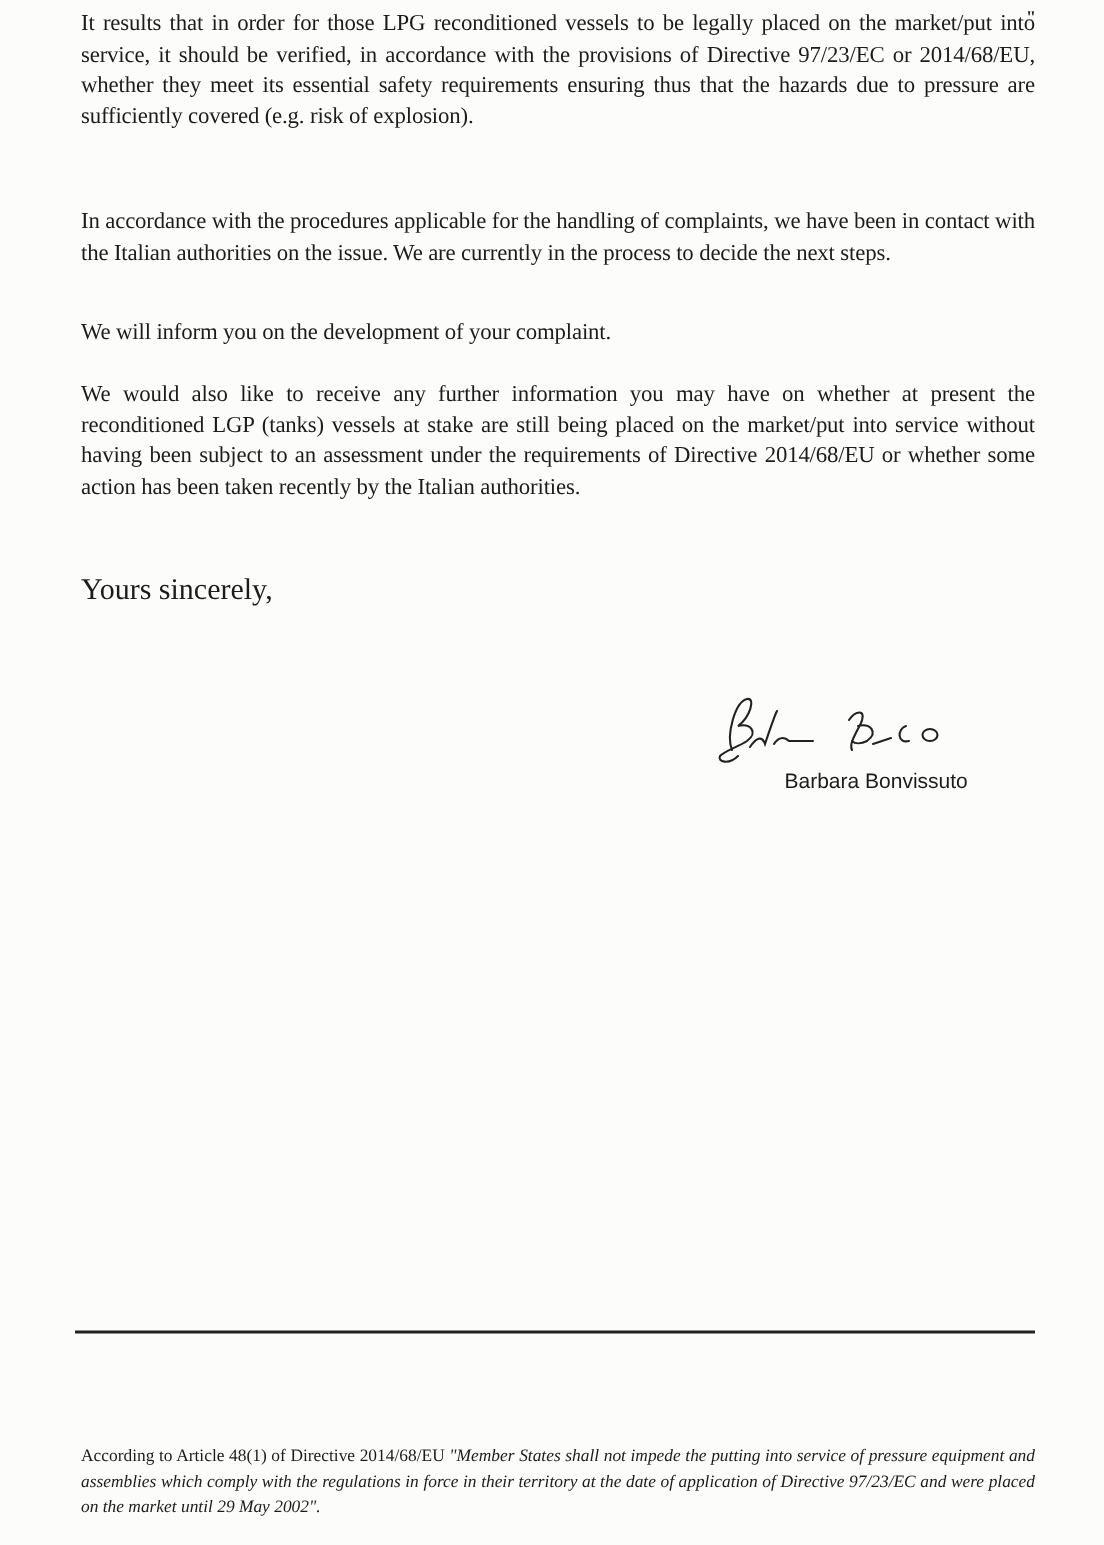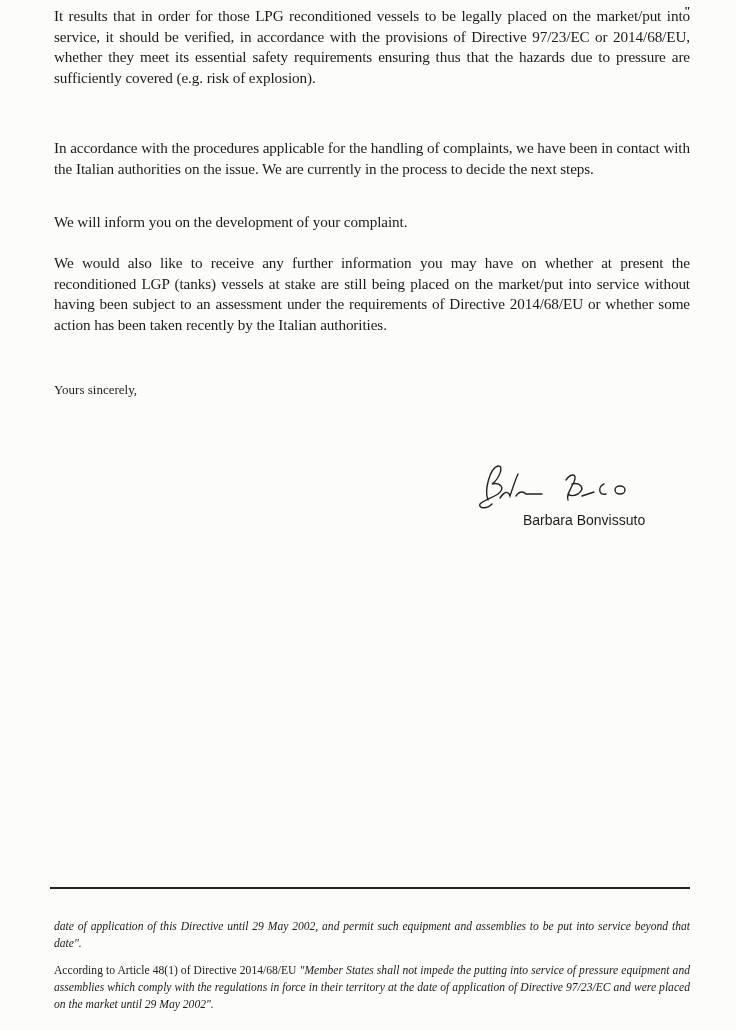--- a/index.html
+++ b/index.html
@@ -15,21 +15,21 @@
       position: absolute; left: 54px; width: 636px;
       font-size: 15.2px; line-height: 20.6px;
       text-align: justify;
       letter-spacing: -0.1px;
       filter: blur(0.25px);
     }
     .p1 { top: 6px; }
     .p2 { top: 138px; }
     .p3 { top: 212px; }
     .p4 { top: 253px; }
-    .closing { position: absolute; left: 54px; top: 382px; font-size: 13px; filter: blur(0.25px); }
+    .closing { position: absolute; left: 54px; top: 382px; font-size: 20px; filter: blur(0.25px); }
     .quote-mark { position: absolute; left: 684px; top: 4px; font-size: 12px; font-weight: bold; }
     .signature-img { position: absolute; left: 470px; top: 460px; width: 190px; height: 60px; }
     .signer-name {
       position: absolute; left: 487px; top: 512px;
       font-family: "Liberation Sans", "DejaVu Sans", sans-serif;
       font-size: 14px; filter: blur(0.3px); margin-left: 36px;
     }
     .footnote-rule { position: absolute; left: 50px; top: 887px; width: 640px; height: 2px; background: #222; }
     .fn {
       position: absolute; left: 54px; width: 636px;
@@ -57,15 +57,14 @@
       <path d="M18 40 C 14 30, 20 8, 28 6 C 34 5, 30 18, 22 24 C 30 22, 36 28, 28 34 C 22 38, 14 40, 10 44 C 8 48, 16 50, 22 44"></path>
       <path d="M30 38 C 34 32, 38 30, 40 36 C 42 30, 46 18, 48 14 M 46 36 C 50 30, 54 32, 56 34 L 72 34"></path>
       <path d="M96 20 C 100 14, 108 12, 104 22 C 100 30, 96 36, 98 40 M 102 24 C 110 22, 116 28, 108 34 C 104 36, 100 36, 98 34 M 112 36 L 124 32"></path>
       <path d="M134 24 C 128 26, 128 36, 136 34"></path>
       <ellipse cx="150" cy="30" rx="5" ry="4"></ellipse>
     </g>
   </svg>
   <div class="signer-name">Barbara Bonvissuto</div>
 
   <div class="footnote-rule"></div>
-  <div class="fn fn1">date of application of this Directive until 29 May 2002, and permit such equipment and assemblies to be put into service beyond that date".</div>
   <div class="fn fn2"><span class="upright">According to Article 48(1) of Directive 2014/68/EU </span><span>"Member States shall not impede the putting into service of pressure equipment and assemblies which comply with the regulations in force in their territory at the date of application of Directive 97/23/EC and were placed on the market until 29 May 2002".</span></div>
 </div>
 
 </body></html>

